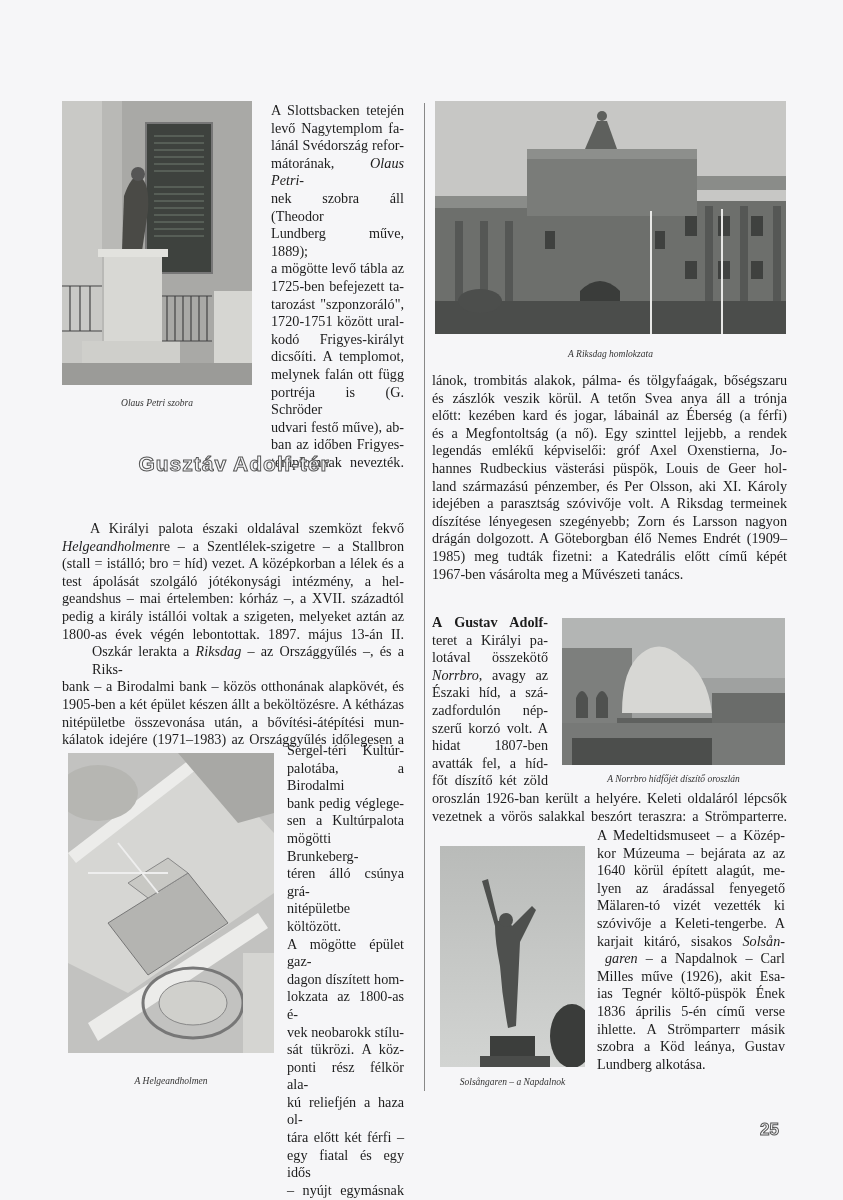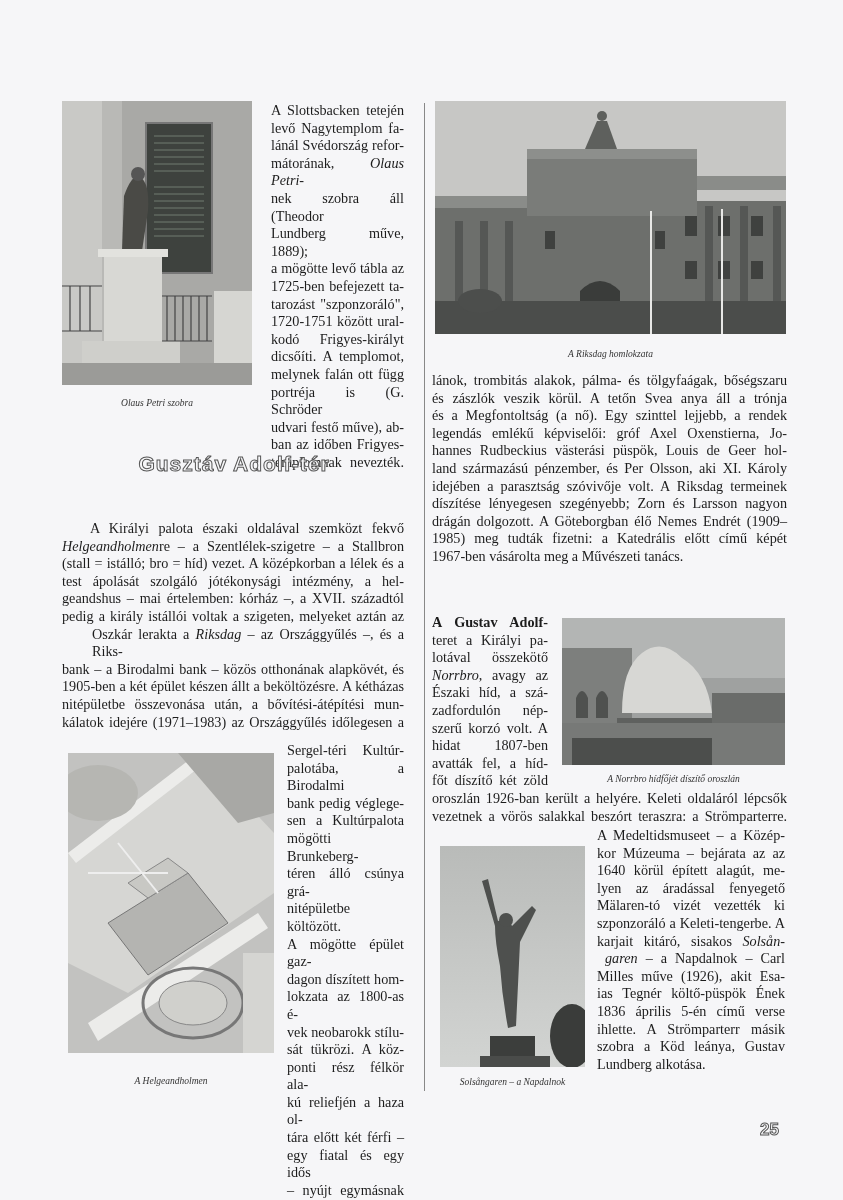--- a/index.html
+++ b/index.html
@@ -94,20 +94,21 @@
   <div>Gusztáv Adolf-tér</div>
 </div>
 
 <div class="abs txt" style="left:62px;top:520px;width:342px;">
   <p style="text-indent: 28px; text-align-last: justify;">A Királyi palota északi oldalával szemközt fekvő</p>
   <p style="text-align-last: justify;"><i>Helgeandholmen</i><span>re – a Szentlélek-szigetre – a Stallbron</span></p>
   <p style="text-align-last: justify;">(stall = istálló; bro = híd) vezet. A középkorban a lélek és a</p>
   <p style="text-align-last: justify;">test ápolását szolgáló jótékonysági intézmény, a hel-</p>
   <p style="text-align-last: justify;">geandshus – mai értelemben: kórház –, a XVII. századtól</p>
   <p style="text-align-last: justify;">pedig a király istállói voltak a szigeten, melyeket aztán az</p>
+  <p style="text-align-last: justify;">1800-as évek végén lebontottak. 1897. május 13-án II.</p>
   <p style="text-align-last: justify; margin-left: 30px;"><span>Oszkár lerakta a </span><i>Riksdag</i><span> – az Országgyűlés –, és a Riks-</span></p>
   <p style="text-align-last: justify;">bank – a Birodalmi bank – közös otthonának alapkövét, és</p>
   <p style="text-align-last: justify;">1905-ben a két épület készen állt a beköltözésre. A kétházas</p>
   <p style="text-align-last: justify;">nitépületbe összevonása után, a bővítési-átépítési mun-</p>
   <p style="text-align-last: justify;">kálatok idejére (1971–1983) az Országgyűlés időlegesen a</p>
 </div>
 
 <div class="photo" style="left:68px;top:753px;width:206px;height:300px;">
   <svg width="206" height="300" viewBox="0 0 206 300">
     <rect width="206" height="300" fill="#c2c2c0"></rect>
@@ -184,20 +185,21 @@
     <line x1="216" y1="110" x2="216" y2="233" stroke="#e8e8e6" stroke-width="2"></line>
     <line x1="287" y1="108" x2="287" y2="233" stroke="#e8e8e6" stroke-width="2"></line>
     <ellipse cx="45" cy="200" rx="22" ry="12" fill="#4c4e4c"></ellipse>
   </svg>
 </div>
 <div class="abs cap" style="left:435px;top:349px;width:351px;">A Riksdag homlokzata</div>
 
 <div class="abs txt" style="left:432px;top:372px;width:355px;">
   <p style="text-align-last: justify;">lánok, trombitás alakok, pálma- és tölgyfaágak, bőségszaru</p>
   <p style="text-align-last: justify;">és zászlók veszik körül. A tetőn Svea anya áll a trónja</p>
+  <p style="text-align-last: justify;">előtt: kezében kard és jogar, lábainál az Éberség (a férfi)</p>
   <p style="text-align-last: justify;">és a Megfontoltság (a nő). Egy szinttel lejjebb, a rendek</p>
   <p style="text-align-last: justify;">legendás emlékű képviselői: gróf Axel Oxenstierna, Jo-</p>
   <p style="text-align-last: justify;">hannes Rudbeckius västerási püspök, Louis de Geer hol-</p>
   <p style="text-align-last: justify;">land származású pénzember, és Per Olsson, aki XI. Károly</p>
   <p style="text-align-last: justify;">idejében a parasztság szóvivője volt. A Riksdag termeinek</p>
   <p style="text-align-last: justify;">díszítése lényegesen szegényebb; Zorn és Larsson nagyon</p>
   <p style="text-align-last: justify;">drágán dolgozott. A Göteborgban élő Nemes Endrét (1909–</p>
   <p style="text-align-last: justify;">1985) meg tudták fizetni: a Katedrális előtt című képét</p>
   <p style="text-align:left;">1967-ben vásárolta meg a Művészeti tanács.</p>
 </div>
@@ -254,21 +256,21 @@
   </svg>
 </div>
 <div class="abs cap" style="left:435px;top:1077px;width:155px;">Solsångaren – a Napdalnok</div>
 
 <div class="abs txt" style="left:597px;top:827px;width:188px;">
   <p style="text-align-last: justify;">A Medeltidsmuseet – a Közép-</p>
   <p style="text-align-last: justify;">kor Múzeuma – bejárata az az</p>
   <p style="text-align-last: justify;">1640 körül épített alagút, me-</p>
   <p style="text-align-last: justify;">lyen az áradással fenyegető</p>
   <p style="text-align-last: justify;">Mälaren-tó vizét vezették ki</p>
-  <p style="text-align-last: justify;">szponzoráló a Keleti-tengerbe. A</p>
+  <p style="text-align-last: justify;">szóvivője a Keleti-tengerbe. A</p>
   <p style="text-align-last: justify;"><span>karjait kitáró, sisakos </span><i>Solsån-</i></p>
   <p style="text-align-last: justify; margin-left: 8px;"><i>garen</i><span> – a Napdalnok – Carl</span></p>
   <p style="text-align-last: justify;">Milles műve (1926), akit Esa-</p>
   <p style="text-align-last: justify;">ias Tegnér költő-püspök Ének</p>
   <p style="text-align-last: justify;">1836 április 5-én című verse</p>
   <p style="text-align-last: justify;">ihlette. A Strömparterr másik</p>
   <p style="text-align-last: justify;">szobra a Köd leánya, Gustav</p>
   <p style="text-align:left;">Lundberg alkotása.</p>
 </div>
 

